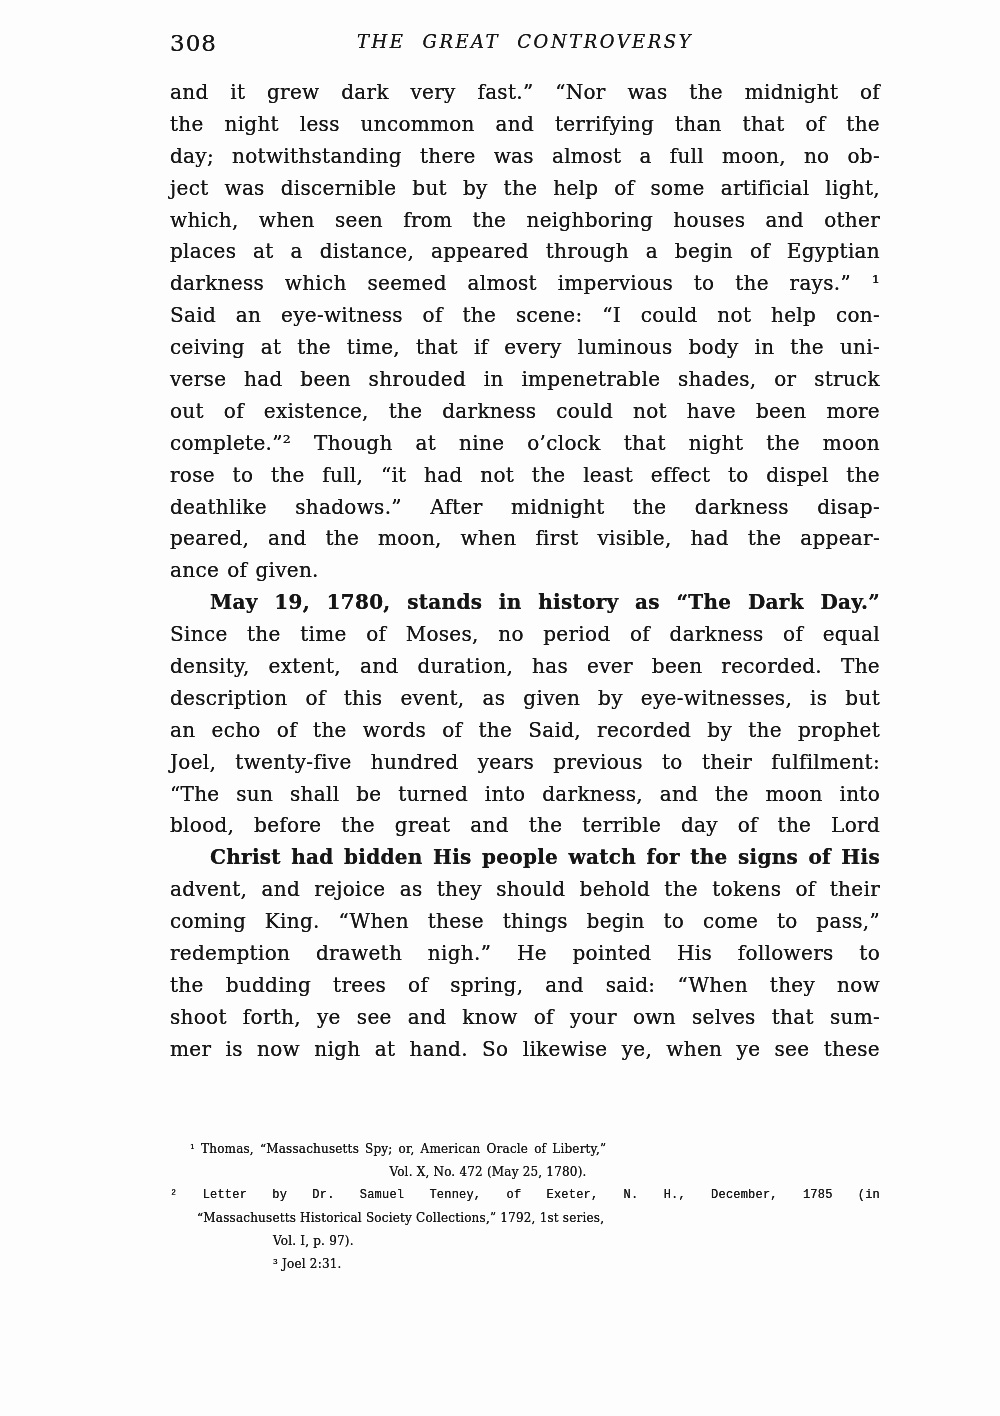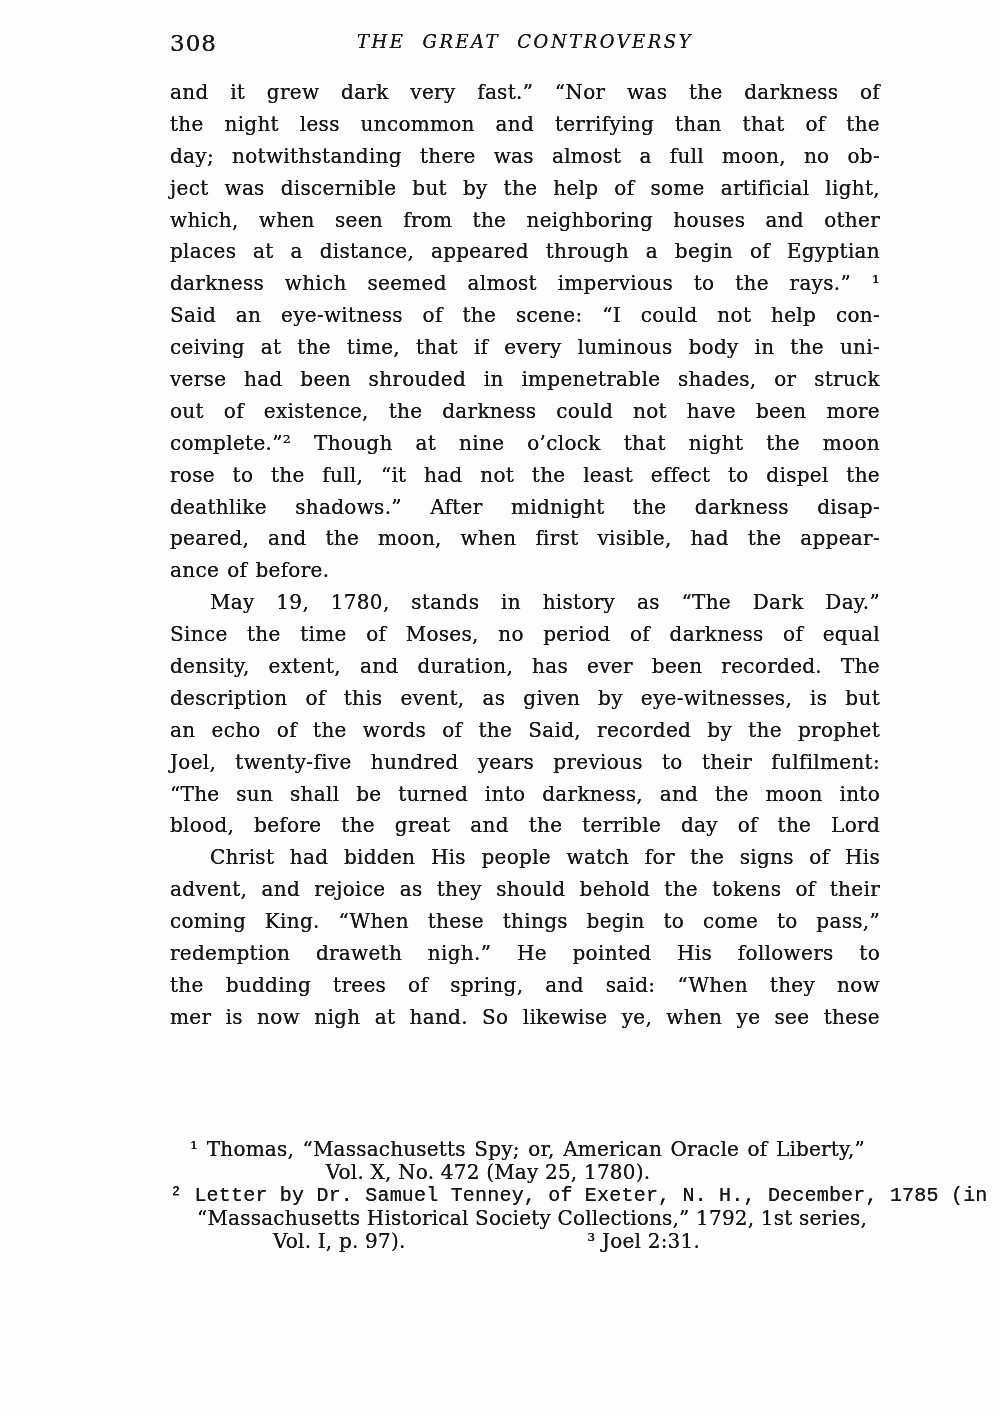--- a/index.html
+++ b/index.html
@@ -58,25 +58,26 @@
     text-align-last: justify;
     height: 31.9px;
     white-space: nowrap;
   }
   .ln.end {
     text-align: left;
     text-align-last: left;
   }
   .ln.ind {
     text-indent: 40px;
+    font-weight: bold;
   }
   
   .footnotes {
     top: 1138px;
-    font-size: 20px;
+    font-size: 12px;
     line-height: 23px;
     letter-spacing: 0.2px;
   }
   .fn {
     height: 23px;
     white-space: nowrap;
   }
   .fn.fn-just {
     text-align: justify;
     text-align-last: justify;
@@ -87,62 +88,64 @@
   .fn.fn-center {
     text-align: center;
     padding-right: 74px;
   }
   .fn-row {
     display: flex;
     justify-content: space-between;
     padding-left: 103px;
     padding-right: 180px;
     height: 23px;
+    flex-direction: column;
   }
 </style>
 </head>
 <body>
 
 <div class="page">
 
   <div class="content scan-header">
     <span class="page-num">308</span>
     <span class="running-head">THE GREAT CONTROVERSY</span>
   </div>
 
   <div class="content body-text">
-    <div class="ln">and it grew dark very fast.” “Nor was the darkness of</div>
+    <div class="ln">and it grew dark very fast.” “Nor was the midnight of</div>
     <div class="ln">the night less uncommon and terrifying than that of the</div>
     <div class="ln">day; notwithstanding there was almost a full moon, no ob-</div>
     <div class="ln">ject was discernible but by the help of some artificial light,</div>
     <div class="ln">which, when seen from the neighboring houses and other</div>
     <div class="ln">places at a distance, appeared through a begin of Egyptian</div>
     <div class="ln">darkness which seemed almost impervious to the rays.” ¹</div>
     <div class="ln">Said an eye-witness of the scene: “I could not help con-</div>
     <div class="ln">ceiving at the time, that if every luminous body in the uni-</div>
     <div class="ln">verse had been shrouded in impenetrable shades, or struck</div>
     <div class="ln">out of existence, the darkness could not have been more</div>
     <div class="ln">complete.”² Though at nine o’clock that night the moon</div>
     <div class="ln">rose to the full, “it had not the least effect to dispel the</div>
     <div class="ln">deathlike shadows.” After midnight the darkness disap-</div>
     <div class="ln">peared, and the moon, when first visible, had the appear-</div>
-    <div class="ln end">ance of before.</div>
+    <div class="ln end">ance of given.</div>
     <div class="ln ind">May 19, 1780, stands in history as “The Dark Day.”</div>
     <div class="ln">Since the time of Moses, no period of darkness of equal</div>
     <div class="ln">density, extent, and duration, has ever been recorded. The</div>
     <div class="ln">description of this event, as given by eye-witnesses, is but</div>
     <div class="ln">an echo of the words of the Said, recorded by the prophet</div>
     <div class="ln">Joel, twenty-five hundred years previous to their fulfilment:</div>
     <div class="ln">“The sun shall be turned into darkness, and the moon into</div>
     <div class="ln">blood, before the great and the terrible day of the Lord</div>
     <div class="ln ind">Christ had bidden His people watch for the signs of His</div>
     <div class="ln">advent, and rejoice as they should behold the tokens of their</div>
     <div class="ln">coming King. “When these things begin to come to pass,”</div>
     <div class="ln">redemption draweth nigh.” He pointed His followers to</div>
     <div class="ln">the budding trees of spring, and said: “When they now</div>
+    <div class="ln">shoot forth, ye see and know of your own selves that sum-</div>
     <div class="ln">mer is now nigh at hand. So likewise ye, when ye see these</div>
   </div>
 
   <div class="content footnotes">
     <div class="fn fn-indent-sm">¹ Thomas, “Massachusetts Spy; or, American Oracle of Liberty,”</div>
     <div class="fn fn-center">Vol. X, No. 472 (May 25, 1780).</div>
     <div class="fn fn-just">² Letter by Dr. Samuel Tenney, of Exeter, N. H., December, 1785 (in</div>
     <div class="fn fn-indent-md">“Massachusetts Historical Society Collections,” 1792, 1st series,</div>
     <div class="fn-row">
       <span>Vol. I, p. 97).</span>

